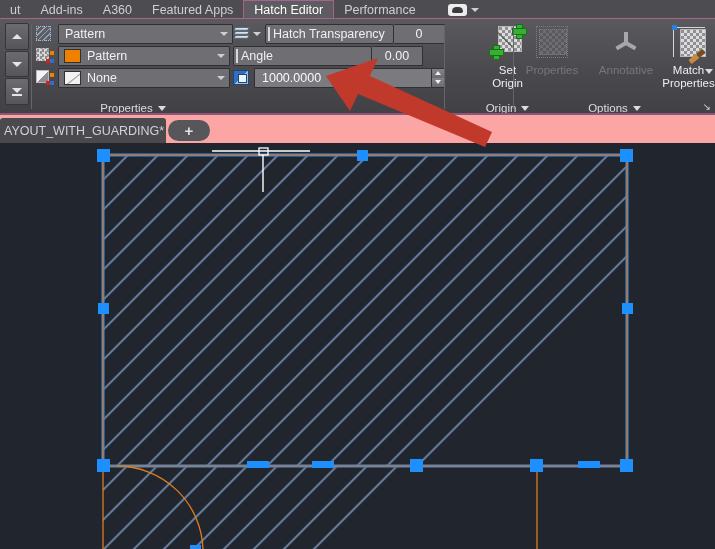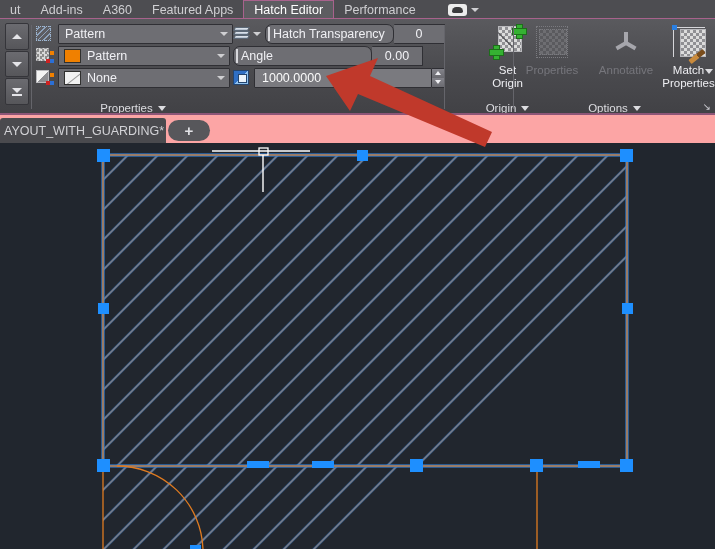--- a/index.html
+++ b/index.html
@@ -132,21 +132,21 @@
   .dot-or { background: #f08000; }
   .dot-bl { background: #2b6fd6; }
   .dot-rd { background: #cc2222; }
 
   
   #panel-fields { left: 233px; width: 212px; }
   .fldrow { position: absolute; left: 0; height: 21px; display: flex; align-items: center; }
   .fld-lab {
     height: 20px; background: #6e6e73; border: 1px solid #2f2f34;
     display: flex; align-items: center; font-size: 12.5px; color: #f0f0f4;
-    padding-left: 7px; position: relative; border-radius: 7px;
+    padding-left: 7px; position: relative; border-radius: 2px;
   }
   .fld-lab::before {
     content: ""; position: absolute; left: 2px; top: 2px; width: 2px; height: 14px; background: #d8d8dc;
   }
   .fld-val {
     height: 20px; background: #6e6e73; border: 1px solid #2f2f34; border-left: none;
     display: flex; align-items: center; justify-content: center;
     font-size: 12.5px; color: #f2f2f6; border-radius: 1px;
   }
   .fld-input {

